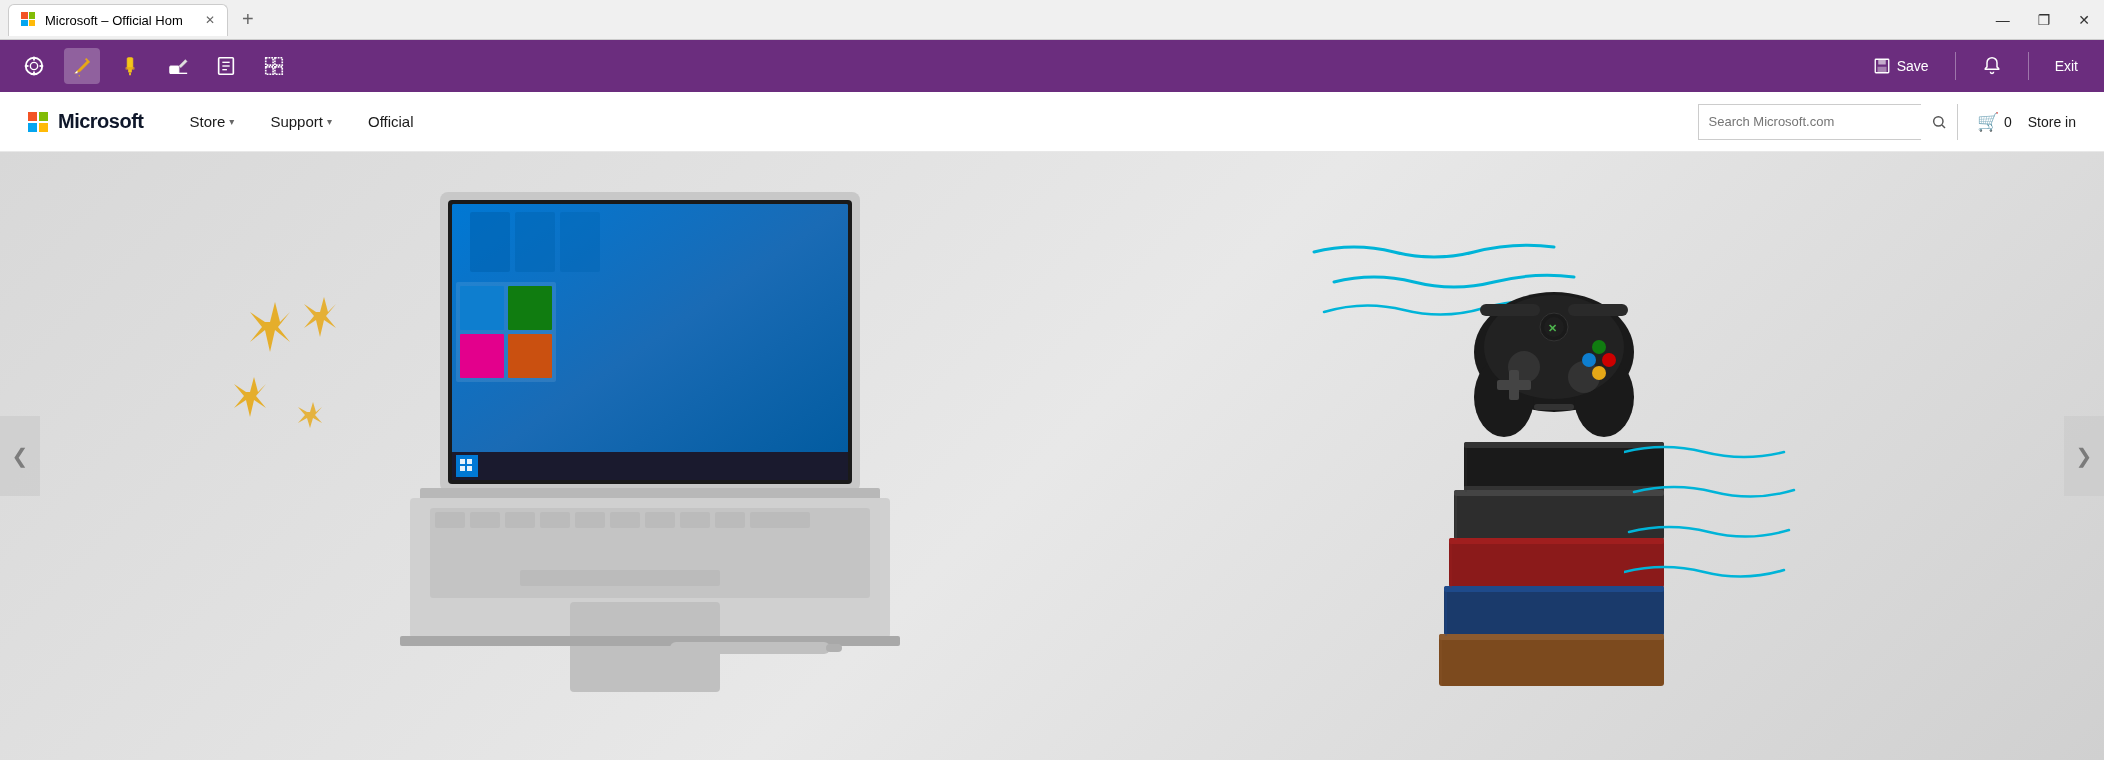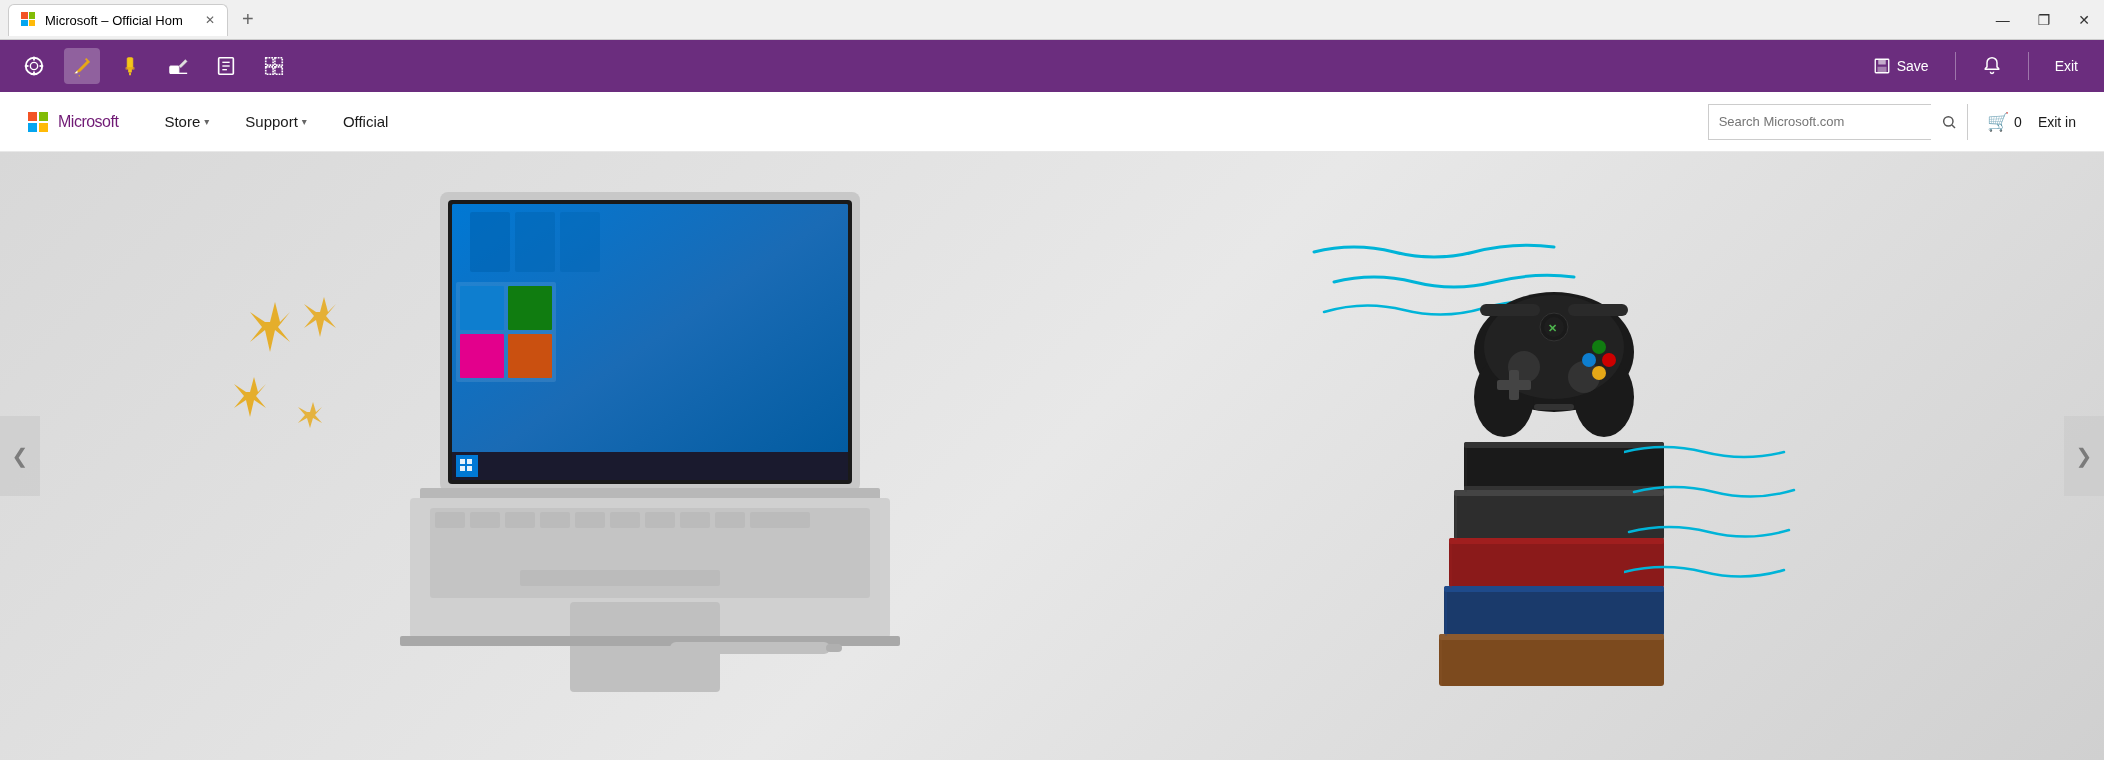--- a/index.html
+++ b/index.html
@@ -130,23 +130,23 @@
       gap: 2px;
       width: 20px;
       height: 20px;
     }
     .ms-logo-grid div { width: 9px; height: 9px; }
     .logo-red { background: #f35325; }
     .logo-green { background: #81bc06; }
     .logo-blue { background: #05a6f0; }
     .logo-yellow { background: #ffba08; }
     .ms-logo-text {
-      font-size: 16px;
-      font-weight: 400;
-      color: #701a75;
+      font-size: 20px;
+      font-weight: 700;
+      color: #0f172a;
       letter-spacing: -0.5px;
     }
     .nav-link {
       font-size: 15px;
       color: #1a1a1a;
       text-decoration: none;
       padding: 0 18px;
       height: 76px;
       display: flex;
       align-items: center;
@@ -422,21 +422,21 @@
         <line x1="16.5" y1="16.5" x2="21" y2="21"></line>
       </svg>
     </button>
   </div>
 
   <a class="nav-cart">
     <span class="cart-icon">🛒</span>
     <span>0</span>
   </a>
 
-  <a class="nav-signin">Exit in</a>
+  <a class="nav-signin">Store in</a>
 </div>
 
 <div class="hero">
   <div class="hero-bg"></div>
 
   <div class="hero-content">
 
     <div class="nav-arrow left">
       <span>❮</span>
     </div>

